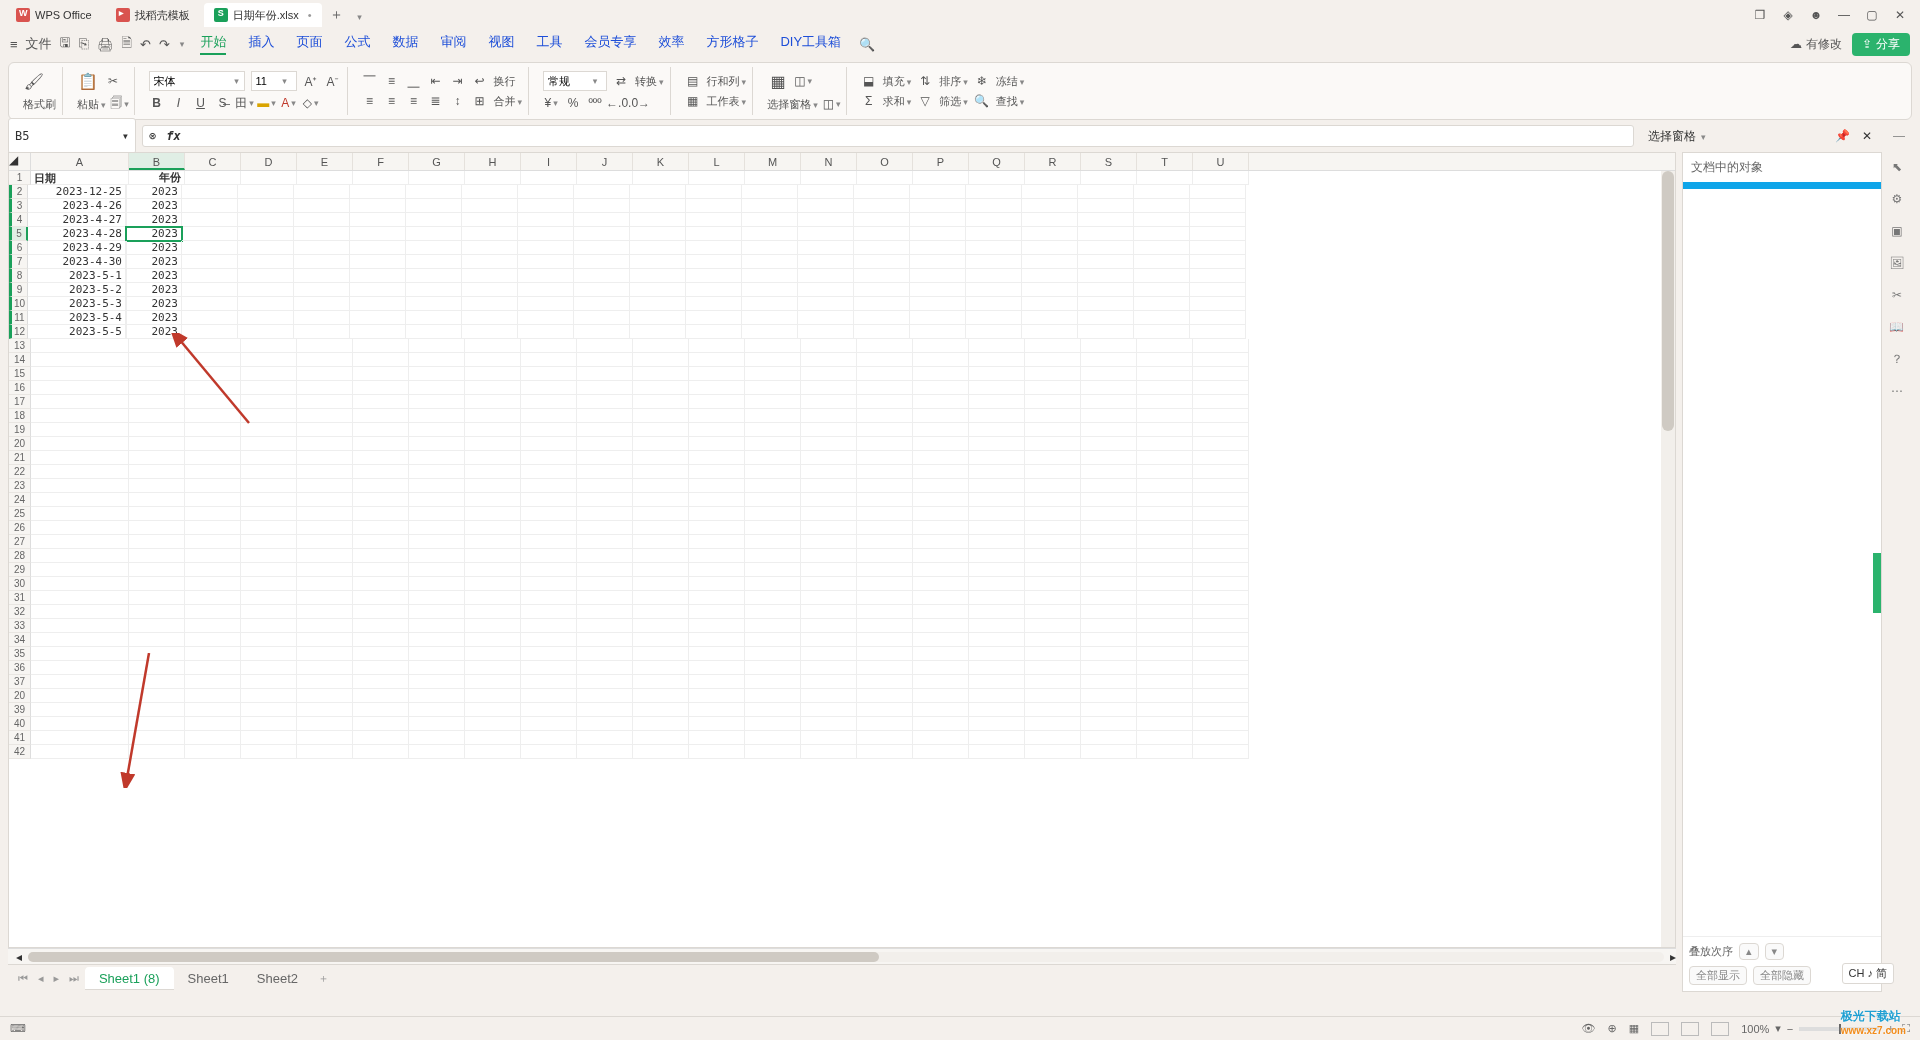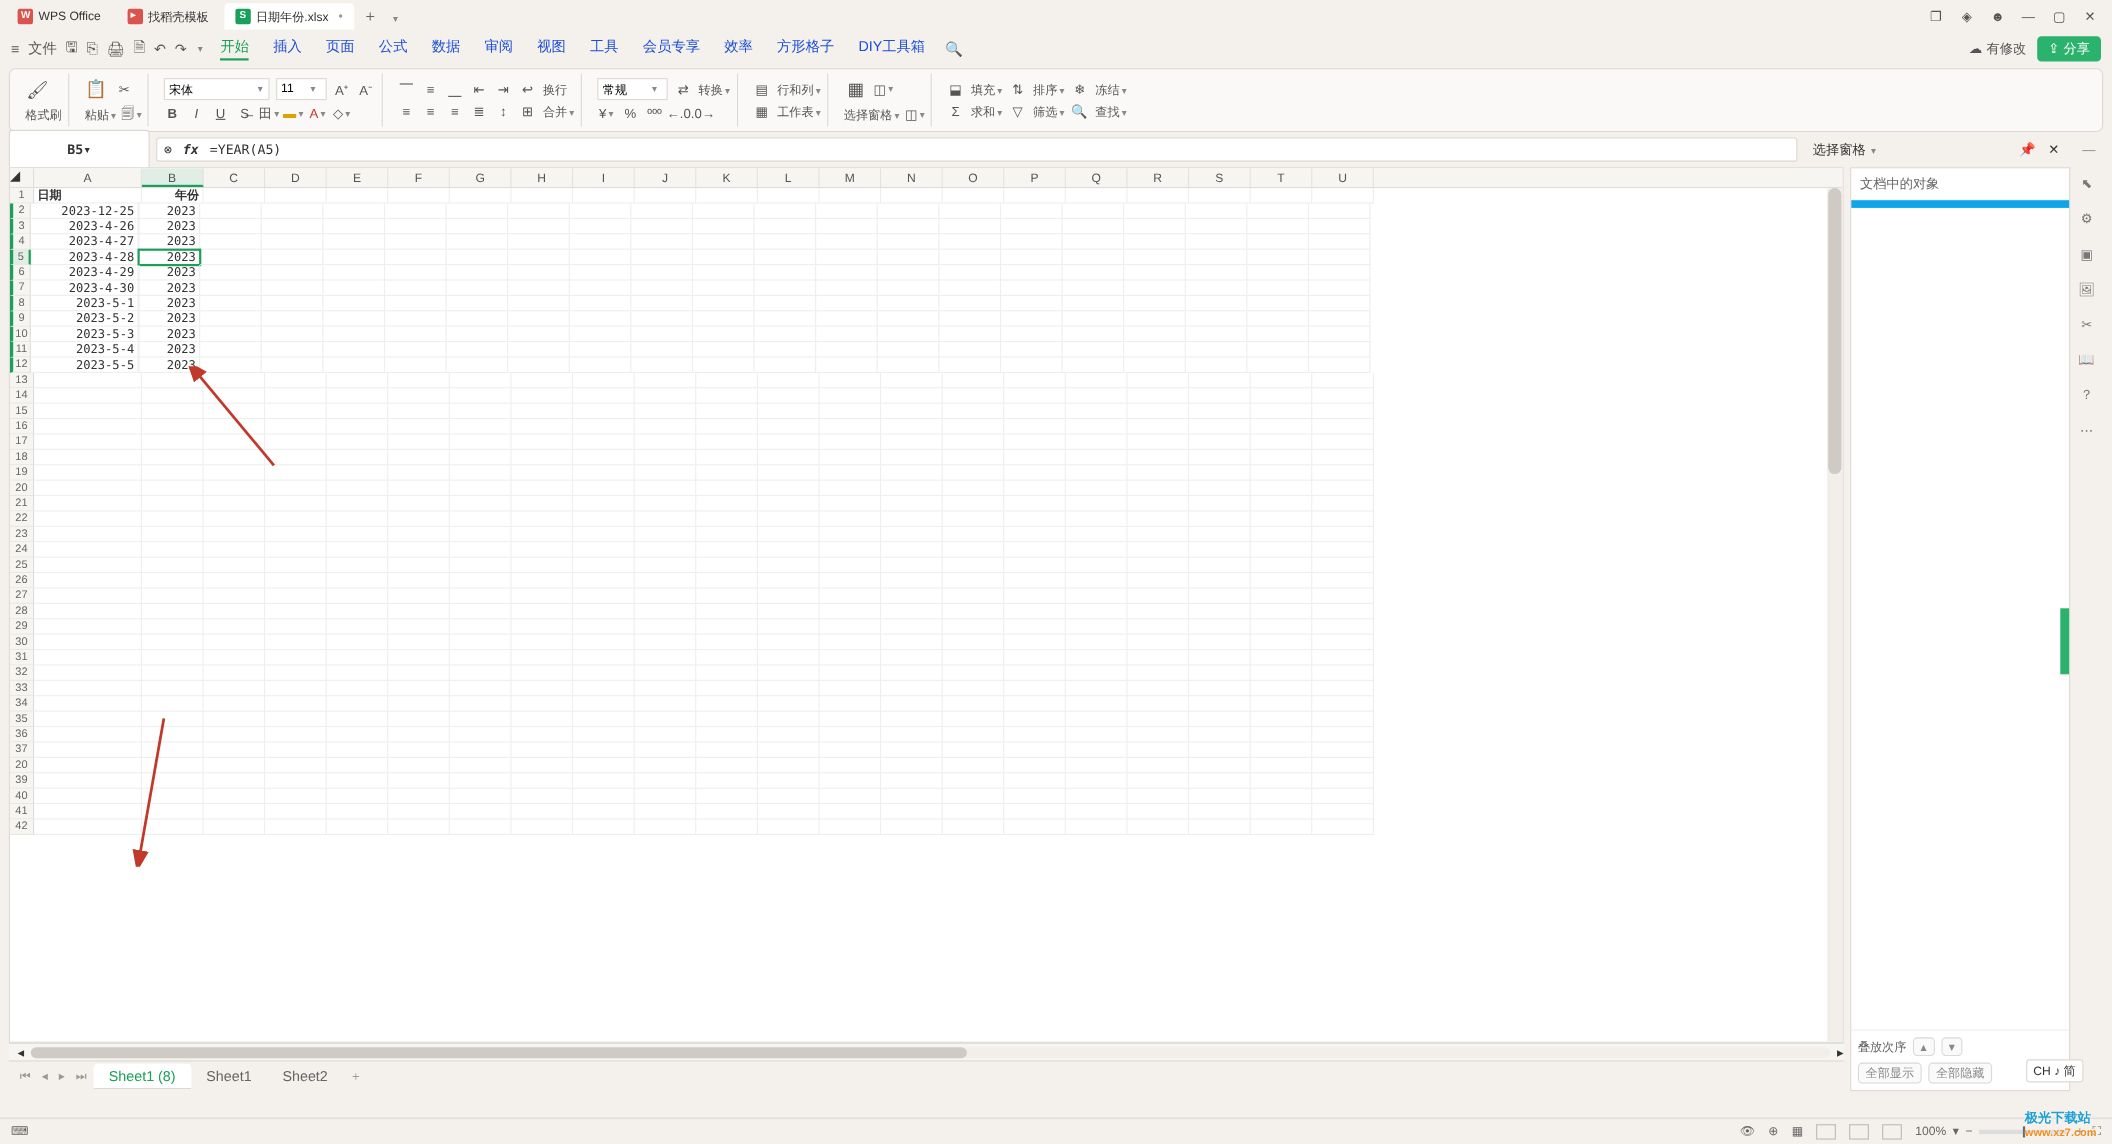--- a/index.html
+++ b/index.html
@@ -107,22 +107,21 @@
     height:24px;
     margin: 4px 8px 0 8px;
     gap:6px;
   }
   .namebox {
     flex: 0 0 128px;
     display:flex; align-items:center;
     background:#fff; border:1px solid var(--border);
     height:36px; border-radius:3px;
     padding:0 6px;
-    justify-content:center;
-    font-weight:bold;
+    justify-content:space-between;
   }
   .namebox span{ font-family: "SimSun", monospace; }
   .fx-wrap { flex:1; display:flex; align-items:center; background:#fff; border:1px solid var(--border); height:22px; border-radius:3px; padding:0 6px; gap:10px; font-family:"SimSun",monospace;}
   .fx-wrap .fx { font-style:italic;font-weight:bold;}
   .fx-input { flex:1; font-family:"SimSun",monospace; font-size:12px;}
   .panel-title-row { width:240px; display:flex; align-items:center; justify-content:space-between; padding:0 8px;}
   .panel-title { font-size:12px; display:flex; align-items:center; gap:3px;}
 
   
   .main {
@@ -404,21 +403,20 @@
 </div>
 
 <div class="fnrow">
   <div class="namebox">
     <span>B5</span>
     <span class="dd">▾</span>
   </div>
   <div class="fx-wrap">
     <span>⊗</span>
     <span class="fx">fx</span>
-    <span class="fx-input">=YEAR(A5)</span>
   </div>
   <div class="panel-title-row">
     <span class="panel-title">
       <span>选择窗格</span>
         <span class="dd-caret"></span>
     </span>
     <span>
       <span>📌</span>
       <span style="margin-left:8px;">✕</span>
     </span>

